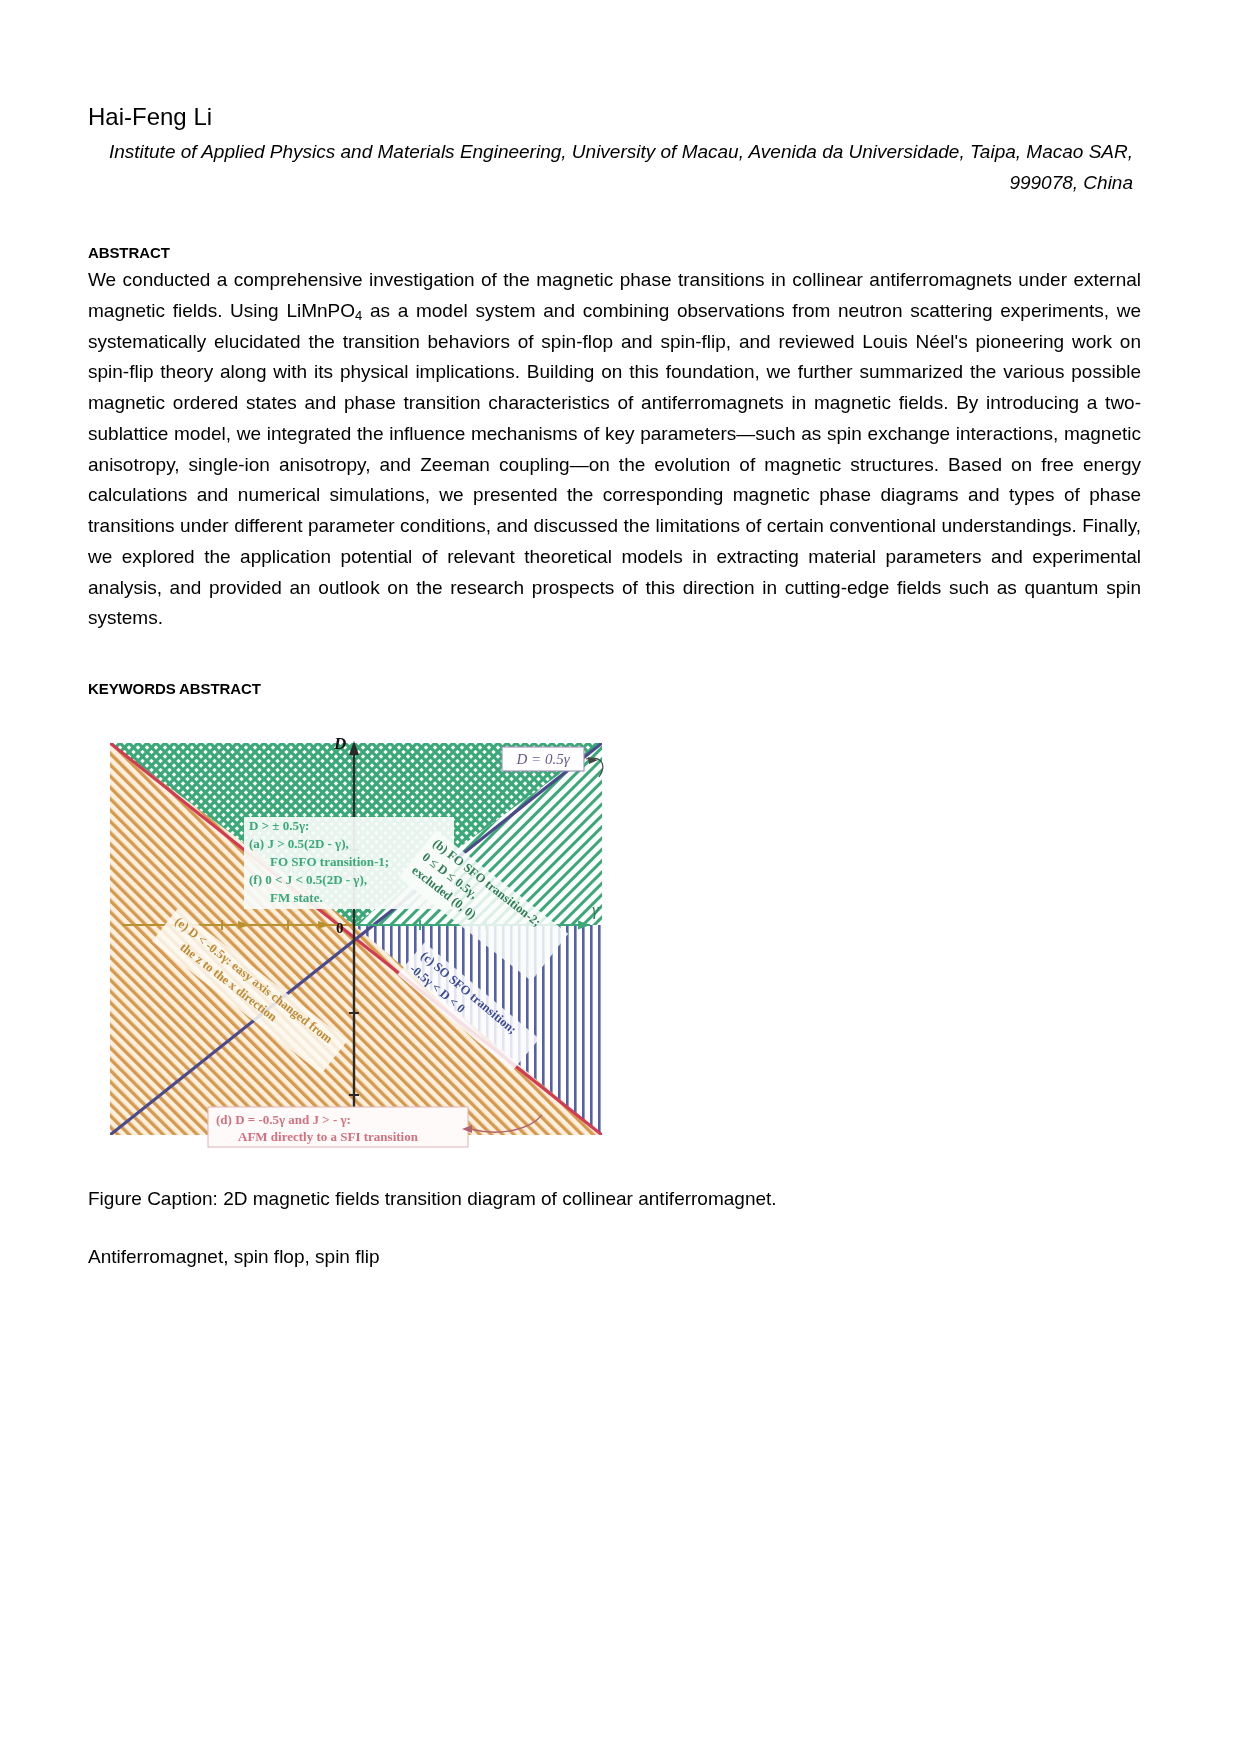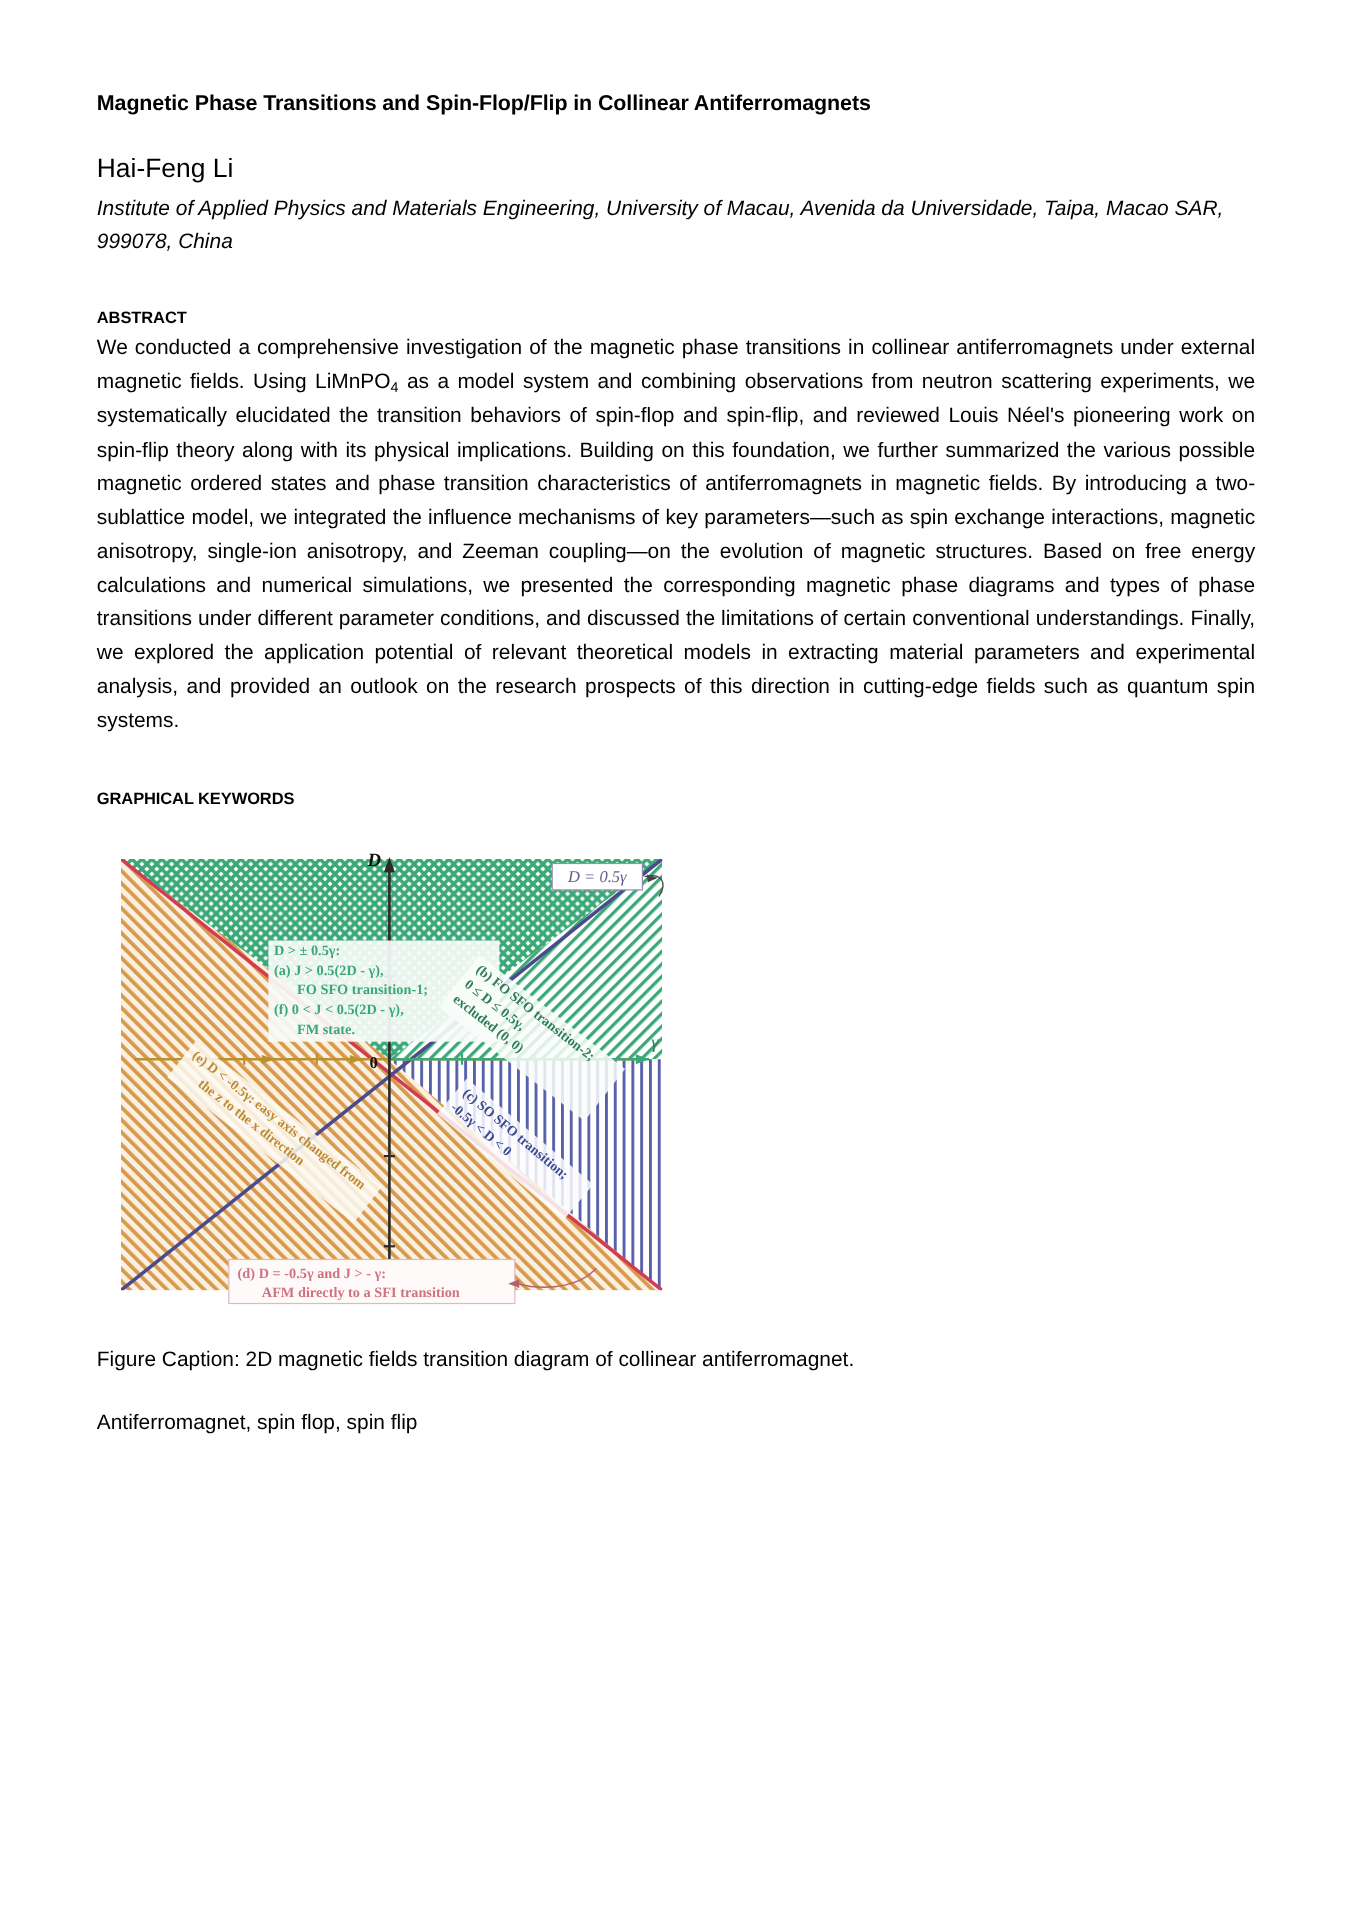--- a/index.html
+++ b/index.html
@@ -40,20 +40,21 @@
     font-size: 24px;
     line-height: 1.55;
     margin: 16px 0 2px 0;
   }
   .affiliation {
     font-size: 19px;
     font-style: italic;
     line-height: 1.6;
     margin: 0 0 46px 0;
     width: 1045px;
+    text-align: right;
   }
   .section-head {
     font-size: 15px;
     font-weight: bold;
     margin: 0 0 4px 0;
     letter-spacing: -0.1px;
   }
   .abstract-body {
     font-size: 19px;
     line-height: 1.62;
@@ -93,31 +94,30 @@
     font-weight: bold;
     margin: 0;
   }
 </style>
 </head>
 <body>
 
 <div class="page">
   <div class="content">
 
-    <h1 class="doc-title">Magnetic Phase Transitions and Spin-Flop/Flip in Collinear Antiferromagnets</h1>
 
     <div class="author">Hai-Feng Li</div>
     <div class="affiliation">Institute of Applied Physics and Materials Engineering, University of Macau, Avenida da Universidade, Taipa, Macao SAR, 999078, China</div>
 
     <div class="section-head">ABSTRACT</div>
     <p class="abstract-body"><span>We conducted a comprehensive investigation of the magnetic phase transitions in collinear antiferromagnets under external magnetic fields. Using LiMnPO</span><sub>4</sub><span> as a model system and combining observations from neutron scattering experiments, we systematically elucidated the transition behaviors of spin-flop and spin-flip, and reviewed Louis Néel's pioneering work on spin-flip theory along with its physical implications. Building on this foundation, we further summarized the various possible magnetic ordered states and phase transition characteristics of antiferromagnets in magnetic fields. By introducing a two-sublattice model, we integrated the influence mechanisms of key parameters—such as spin exchange interactions, magnetic anisotropy, single-ion anisotropy, and Zeeman coupling—on the evolution of magnetic structures. Based on free energy calculations and numerical simulations, we presented the corresponding magnetic phase diagrams and types of phase transitions under different parameter conditions, and discussed the limitations of certain conventional understandings. Finally, we explored the application potential of relevant theoretical models in extracting material parameters and experimental analysis, and provided an outlook on the research prospects of this direction in cutting-edge fields such as quantum spin systems.</span></p>
 
     <div class="gap-lg"></div>
 
-    <div class="section-head">GRAPHICAL KEYWORDS</div>
+    <div class="section-head">KEYWORDS ABSTRACT</div>
 
     <div class="figure-wrap">
       <svg class="fig-svg" width="545" height="430" viewBox="0 0 545 430">
         <defs>
 
           <pattern id="pat-cross" width="9" height="9" patternUnits="userSpaceOnUse">
             <rect width="9" height="9" fill="#ffffff"></rect>
             <path d="M0 0 L9 9 M9 0 L0 9" stroke="#3aa877" stroke-width="3.2"></path>
           </pattern>
 

